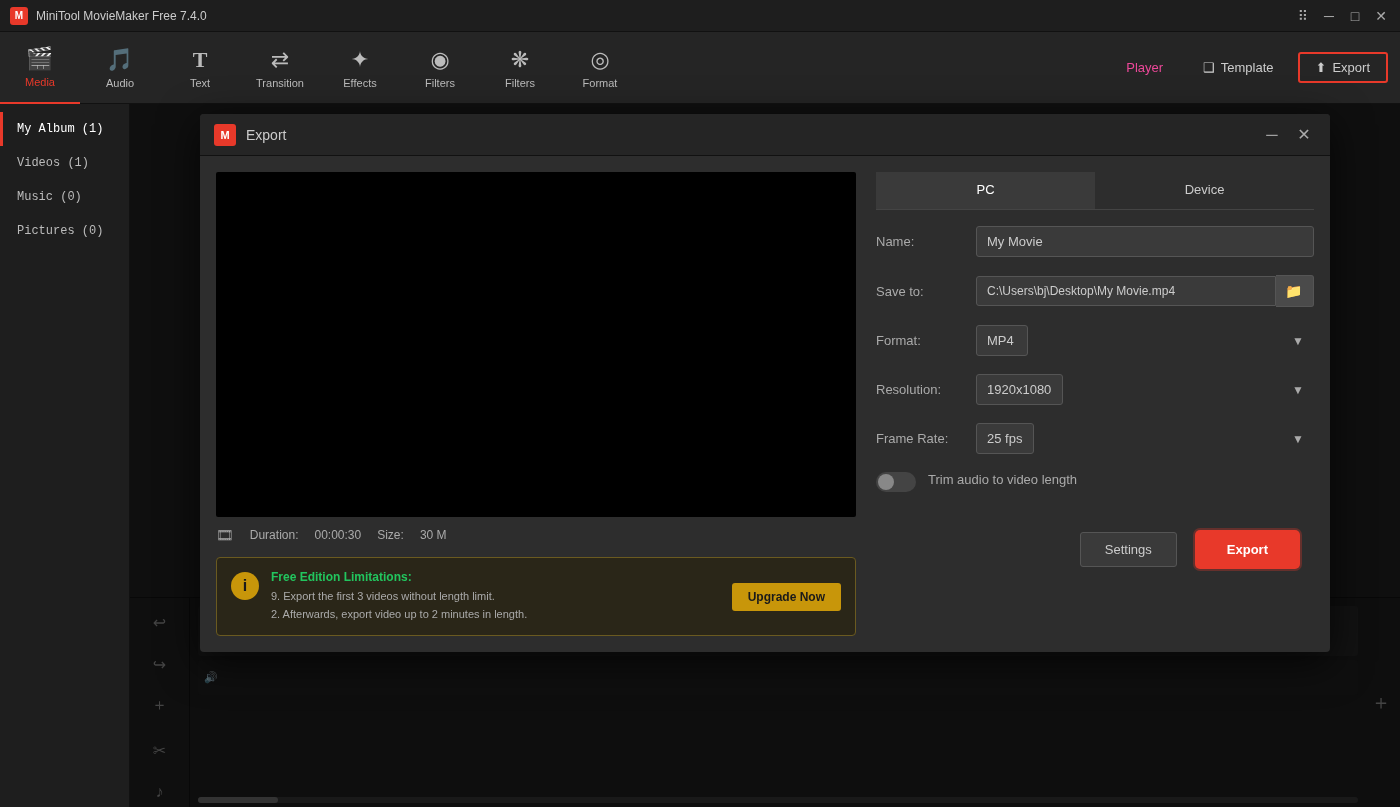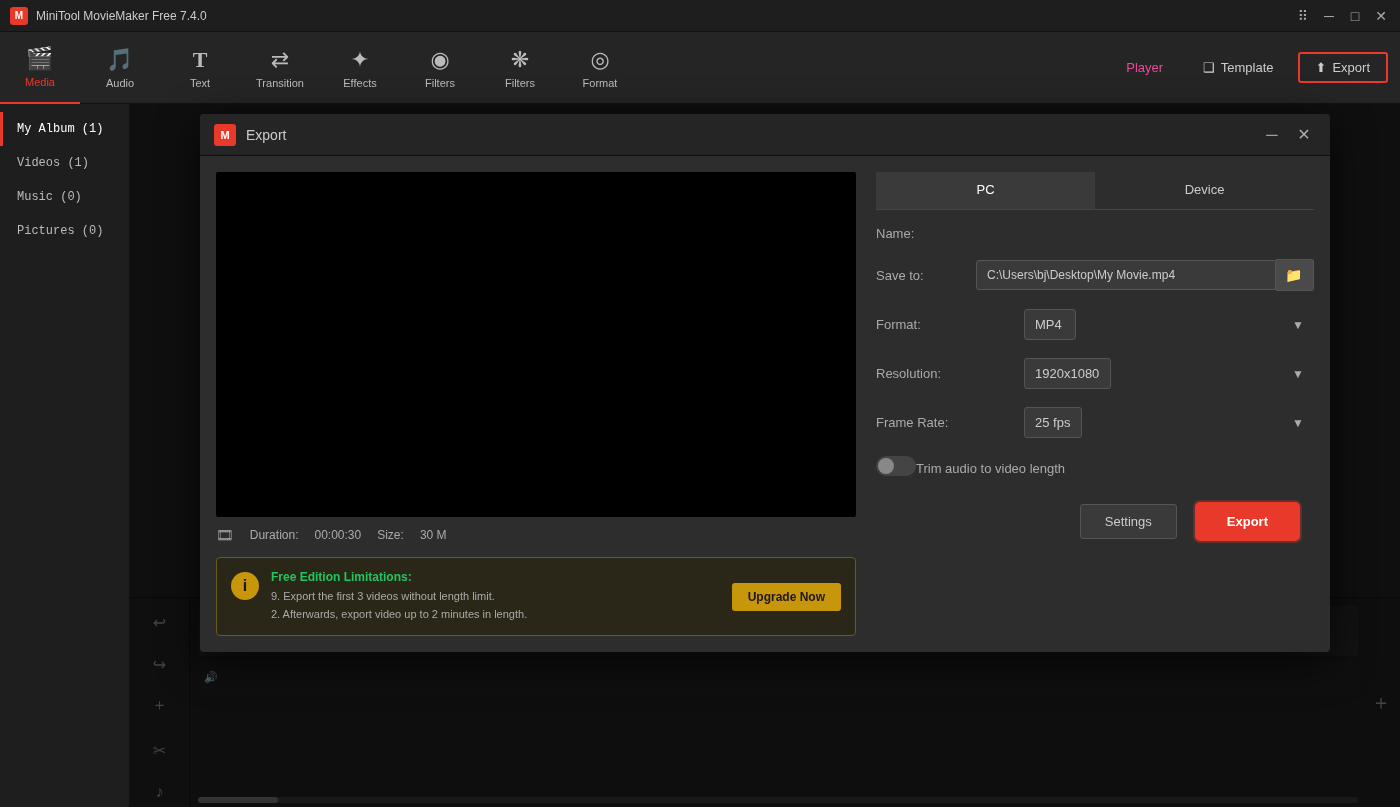--- a/index.html
+++ b/index.html
@@ -354,36 +354,36 @@
       border-radius: 3px;
       font-size: 13px;
       outline: none;
       appearance: none;
       -webkit-appearance: none;
       cursor: pointer;
     }
     .select-wrapper {
       flex: 1;
       position: relative;
-      margin-left: 48px;
     }
     .select-wrapper .chevron {
       position: absolute;
       right: 10px; top: 50%;
       transform: translateY(-50%);
       color: #aaa;
       pointer-events: none;
       font-size: 12px;
     }
 
     
     .toggle-row {
       display: flex;
-      align-items: flex-end;
-      margin-bottom: 16px;
+      align-items: flex-start;
+      gap: 12px;
+      margin-bottom: 28px;
     }
     .toggle {
       width: 40px; height: 20px;
       background: #444;
       border-radius: 10px;
       position: relative;
       cursor: pointer;
     }
     .toggle::after {
       content: '';
@@ -589,20 +589,21 @@
 
           <div class="settings-panel">
 
             <div class="tab-bar">
               <div class="tab-item active">PC</div>
               <div class="tab-item">Device</div>
             </div>
 
             <div class="form-row">
               <span class="form-label">Name:</span>
+              <input class="form-input" type="text" value="My Movie" style="">
             </div>
 
             <div class="form-row">
               <span class="form-label">Save to:</span>
               <div class="form-row-with-btn">
                 <input class="form-input-path" type="text" value="C:\Users\bj\Desktop\My Movie.mp4" style="">
                 <button class="browse-btn">📁</button>
               </div>
             </div>
 

